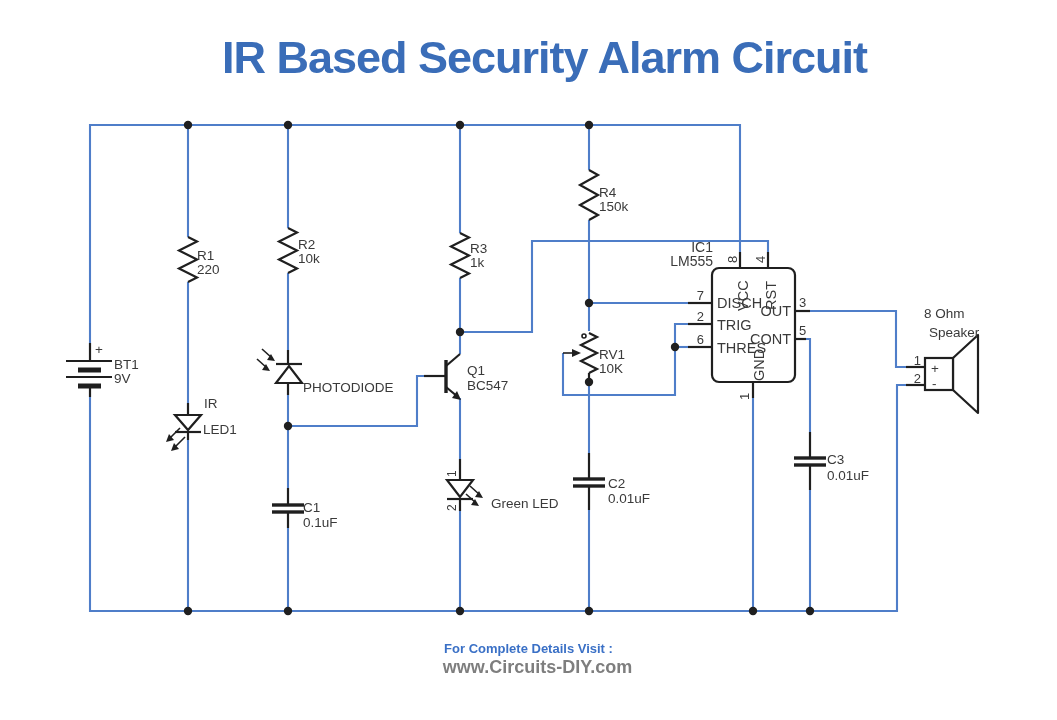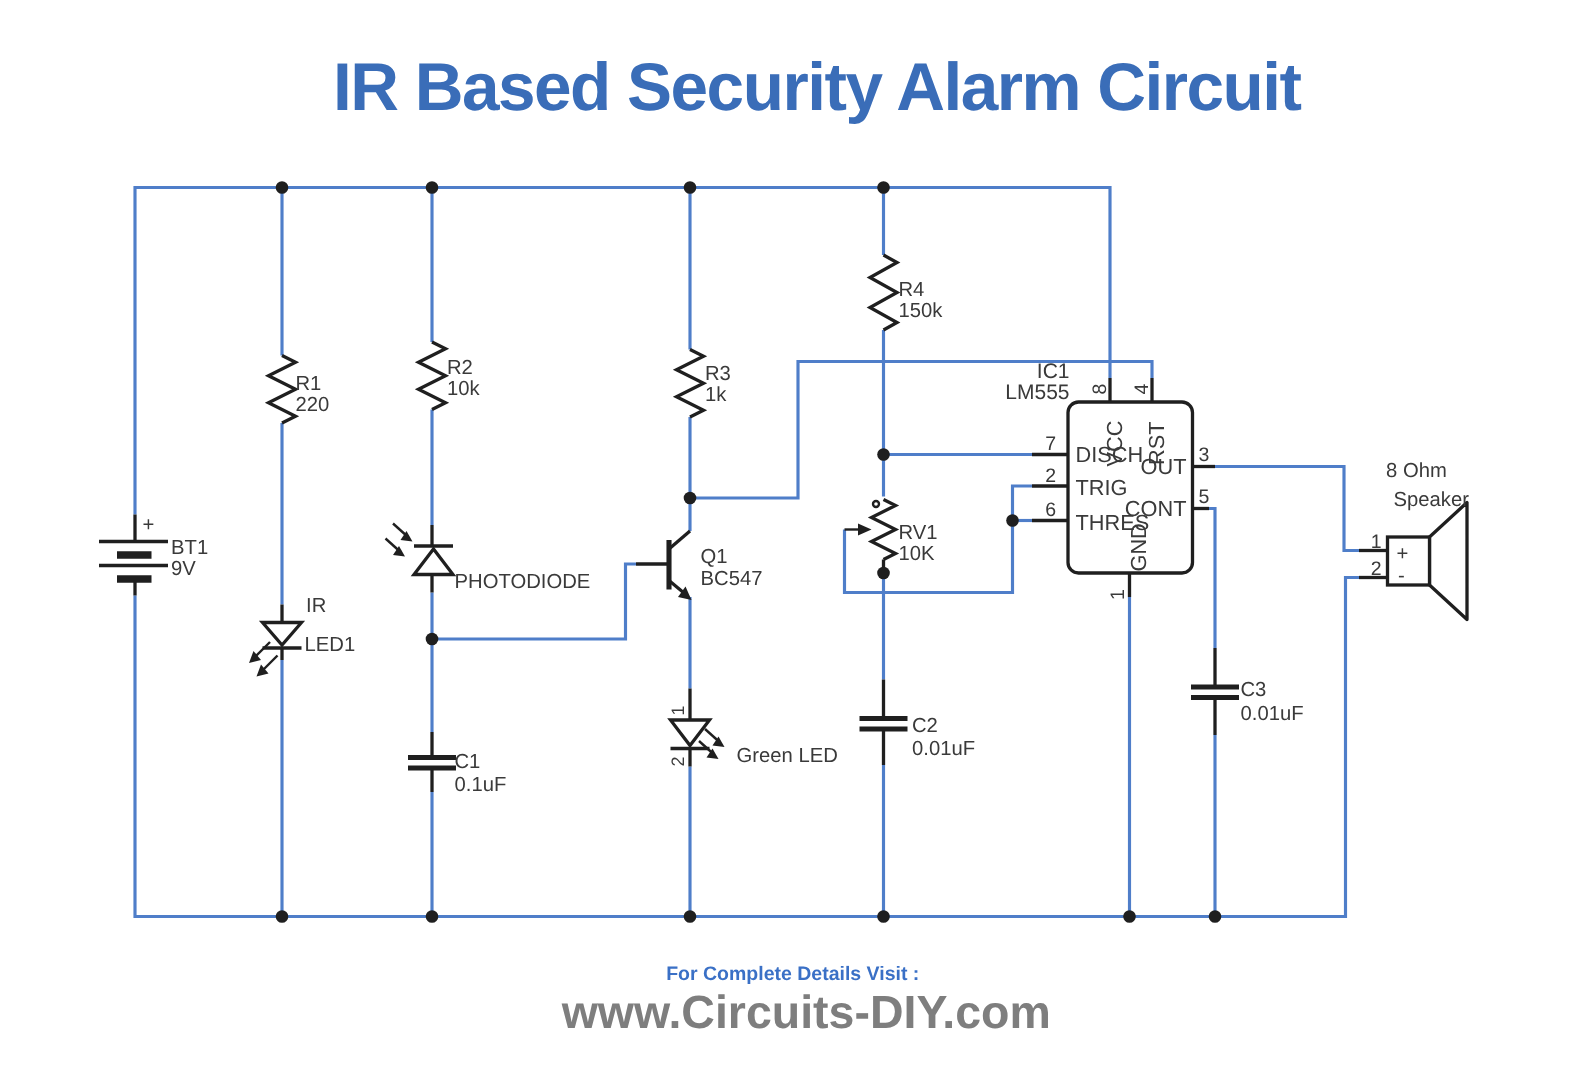--- a/index.html
+++ b/index.html
@@ -6,21 +6,21 @@
     --wire:#4f7ec9; --comp:#1f1f1f; --title:#3a6db8;
     --footer_link:#3a70c6; --footer_text:#7e7e7e; --lbl:#3a3a3a;
   }
   html,body{margin:0;padding:0;background:#fff;}
   .page{position:relative;width:1057px;height:720px;background:#fff;overflow:hidden;
         font-family:"Liberation Sans",sans-serif;border-radius:22px;}
   .title{position:absolute;top:32px;left:0;width:100%;text-align:center;padding-left:32px;
          box-sizing:border-box;font-size:45px;font-weight:bold;letter-spacing:-1px;color:var(--title);}
   .footer{position:absolute;top:641px;left:0;width:100%;text-align:center;}
   .footer .f1{font-size:13px;font-weight:bold;color:var(--footer_link);}
-  .footer .f2{font-size:31px;font-weight:bold;color:var(--footer_text);margin-top:1px;margin-left:18px;}
+  .footer .f2{font-size:18px;font-weight:bold;color:var(--footer_text);margin-top:1px;margin-left:18px;}
   svg{position:absolute;top:0;left:0;}
   .wire{stroke:var(--wire);stroke-width:2.1;fill:none;}
   .blk{stroke:var(--comp);stroke-width:2.2;fill:none;}
   .blk3{stroke:var(--comp);stroke-width:3.4;fill:none;}
   .blk5{stroke:var(--comp);stroke-width:5;fill:none;}
   .thin{stroke:var(--comp);stroke-width:1.6;fill:none;}
   .fillw{fill:#fff;}
   .fillb{fill:var(--comp);}
   .dot{fill:var(--comp);stroke:none;}
   text{fill:var(--lbl);font-family:"Liberation Sans",sans-serif;}

